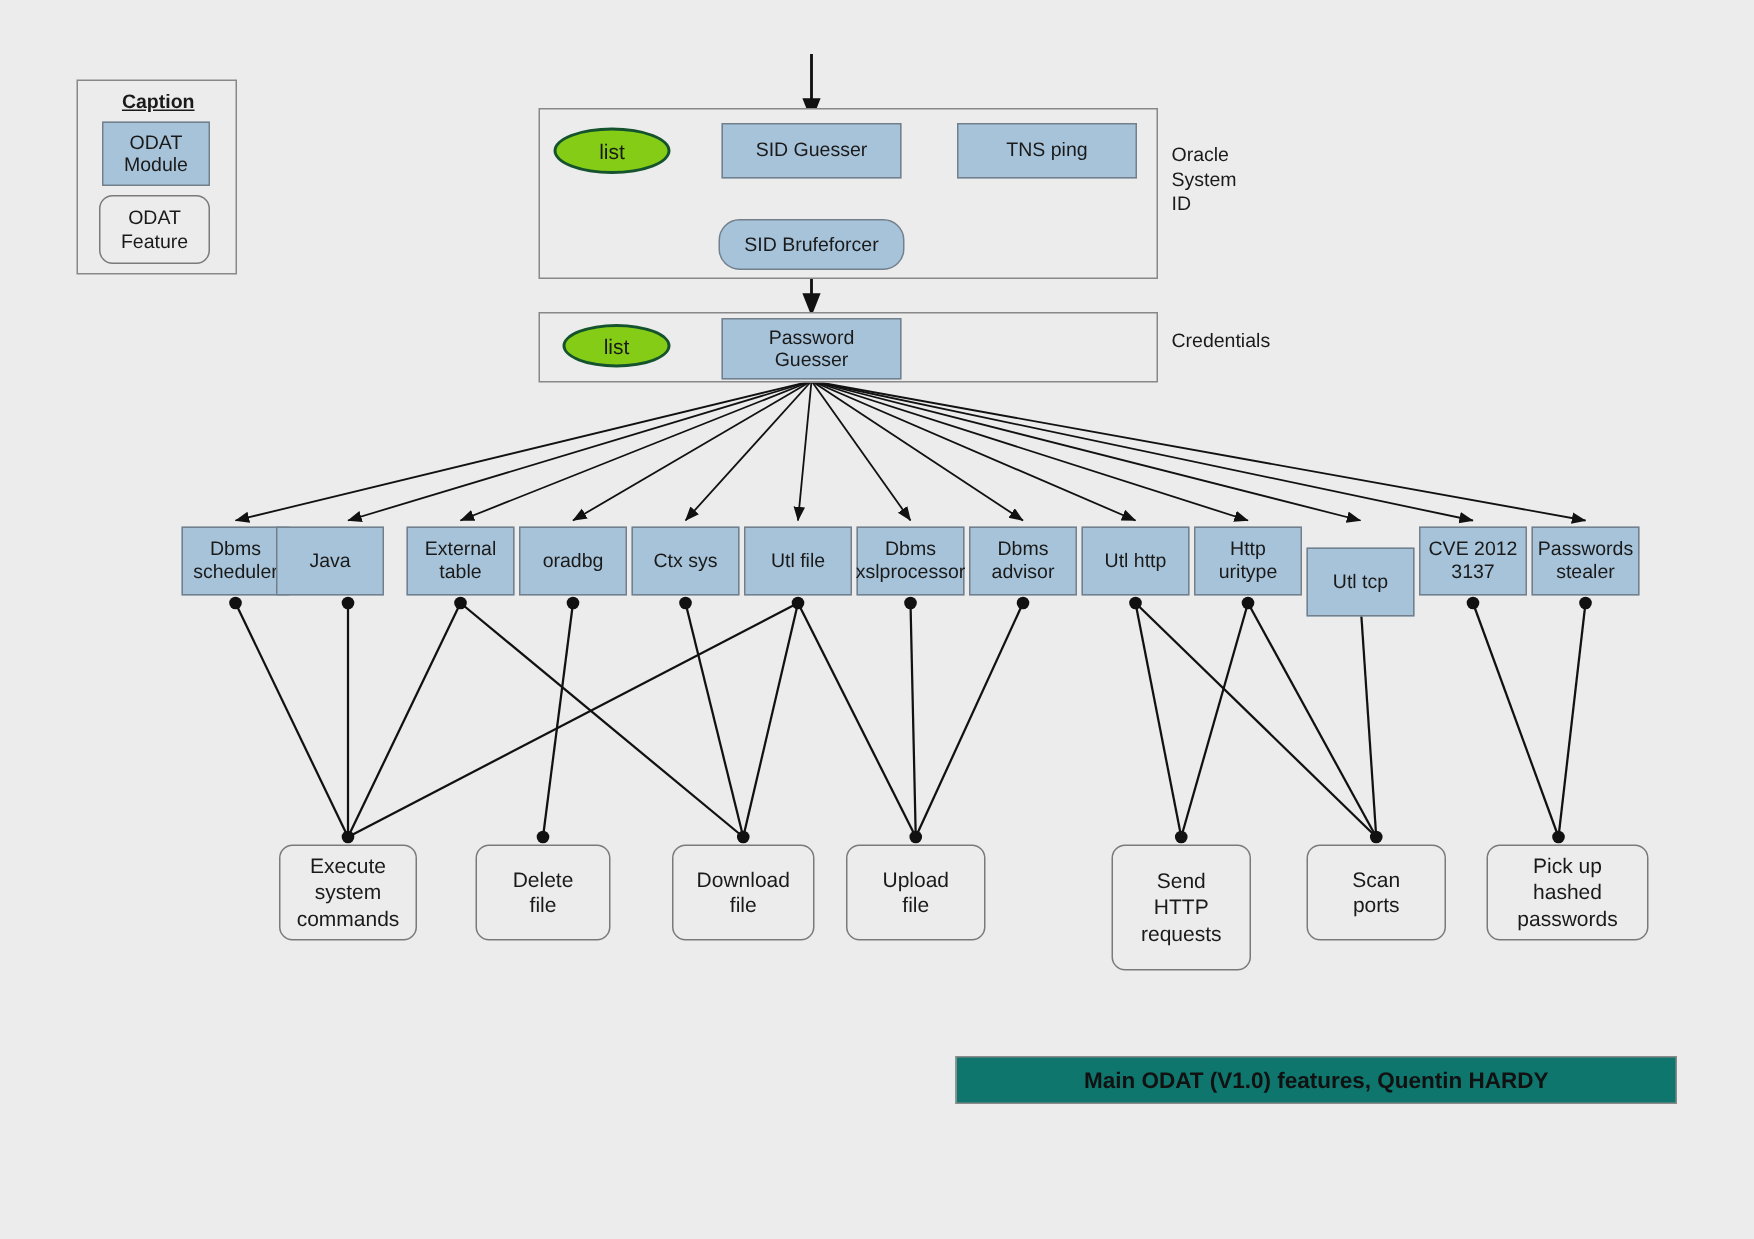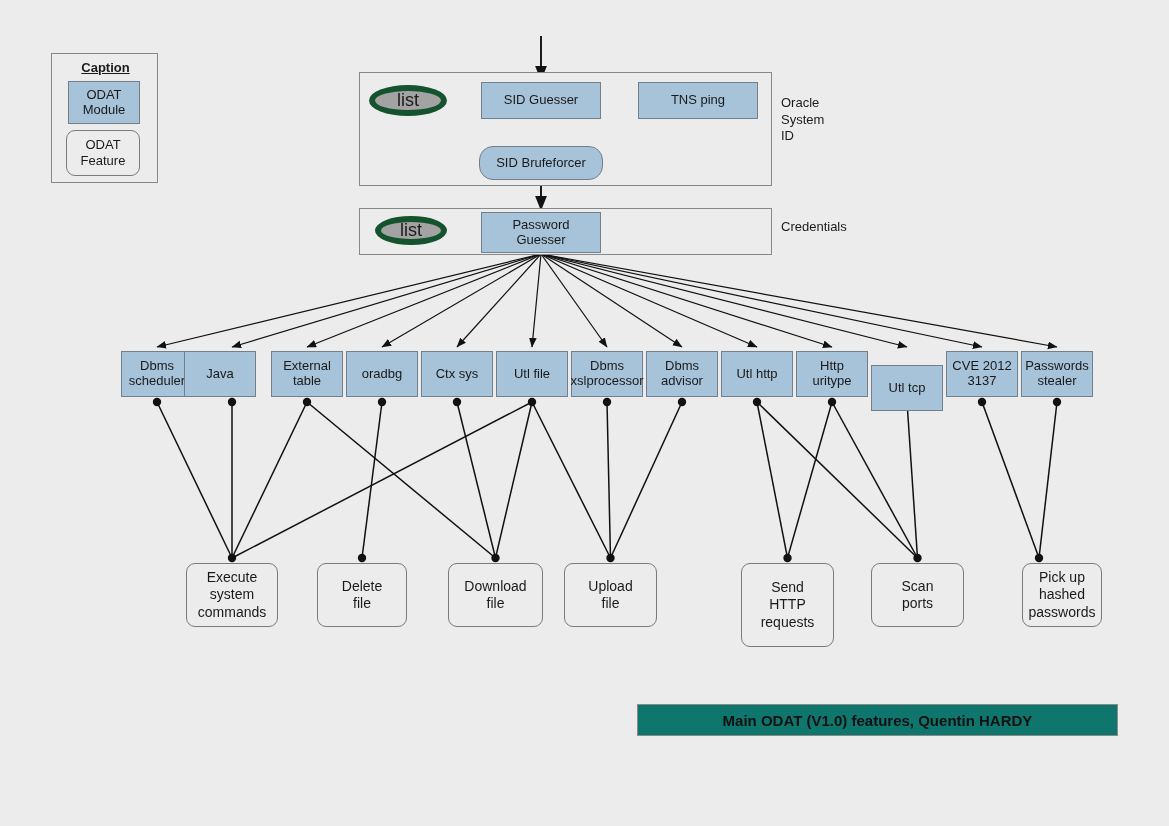--- a/index.html
+++ b/index.html
@@ -59,28 +59,28 @@
     box-sizing: border-box;
   }
   .group-label {
     position: absolute;
     font-size: 13px;
     color: #1a1a1a;
     line-height: 1.28;
   }
   .ellipse {
     position: absolute;
-    border: 6px solid #14532d;
+    border: 2px solid #14532d;
     border-radius: 50%;
-    background: #a3a3a3;
-    box-sizing: border-box;
-    display: flex;
-    align-items: center;
-    justify-content: center;
-    font-size: 18px;
+    background: #84cc16;
+    box-sizing: border-box;
+    display: flex;
+    align-items: center;
+    justify-content: center;
+    font-size: 14px;
     color: #1a1a1a;
   }
   
   #caption-box {
     position: absolute;
     left: 51px;
     top: 53px;
     width: 107px;
     height: 130px;
     background: #ececec;
@@ -248,18 +248,18 @@
       <div class="module" style="left: 1021px; top: 351px; width: 72px; height: 46px;">Passwords<br>stealer</div>
     </div>
 
   <div id="features-layer">
       <div class="feature" style="left: 186px; top: 563px; width: 92px; height: 64px;">Execute<br>system<br>commands</div>
       <div class="feature" style="left: 317px; top: 563px; width: 90px; height: 64px;">Delete<br>file</div>
       <div class="feature" style="left: 448px; top: 563px; width: 95px; height: 64px;">Download<br>file</div>
       <div class="feature" style="left: 564px; top: 563px; width: 93px; height: 64px;">Upload<br>file</div>
       <div class="feature" style="left: 741px; top: 563px; width: 93px; height: 84px; text-align: center;">Send<br>HTTP<br>requests</div>
       <div class="feature" style="left: 871px; top: 563px; width: 93px; height: 64px;">Scan<br>ports</div>
-      <div class="feature" style="left: 1022px; top: 563px; width: 80px; height: 64px;">Pick up<br>hashed<br>passwords</div>
+      <div class="feature" style="left: 991px; top: 563px; width: 108px; height: 64px;">Pick up<br>hashed<br>passwords</div>
     </div>
 
   <div id="title-bar">Main ODAT (V1.0) features, Quentin HARDY</div>
 
 </div>
 
 </body></html>

